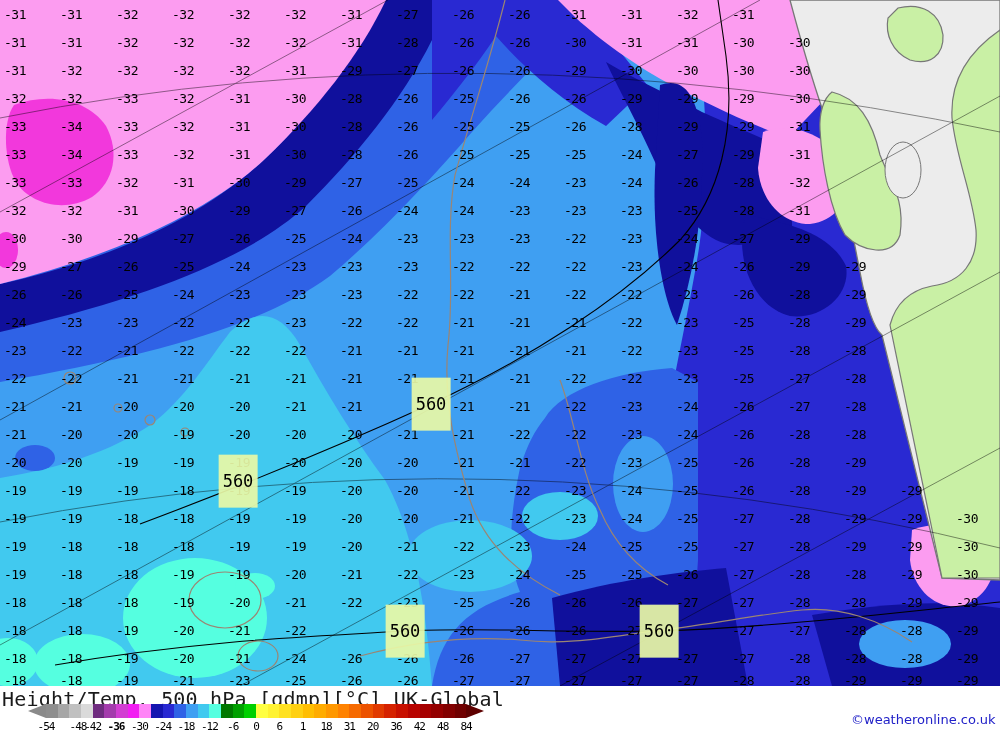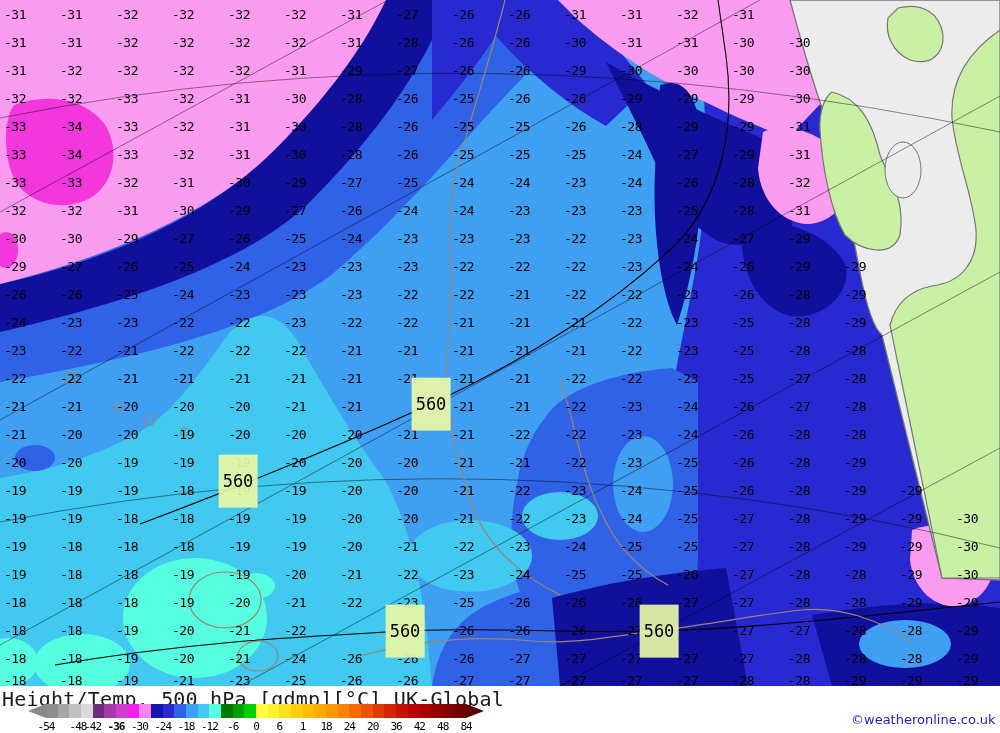--- a/index.html
+++ b/index.html
@@ -568,21 +568,21 @@
         <span class="tick" style="left: 116px; font-weight: bold;">-36</span>
         <span class="tick" style="left: 139.333px;">-30</span>
         <span class="tick" style="left: 162.667px;">-24</span>
         <span class="tick" style="left: 186px;">-18</span>
         <span class="tick" style="left: 209.333px;">-12</span>
         <span class="tick" style="left: 232.667px;">-6</span>
         <span class="tick" style="left: 256px;">0</span>
         <span class="tick" style="left: 279.333px;">6</span>
         <span class="tick" style="left: 302.667px;">1</span>
         <span class="tick" style="left: 326px;">18</span>
-        <span class="tick" style="left: 349.333px;">24</span>
+        <span class="tick" style="left: 349.333px;">31</span>
         <span class="tick" style="left: 372.667px;">20</span>
         <span class="tick" style="left: 396px;">36</span>
         <span class="tick" style="left: 419.333px;">42</span>
         <span class="tick" style="left: 442.667px;">48</span>
         <span class="tick" style="left: 466px;">84</span>
       </div>
   </div>
 
 </div>
 

